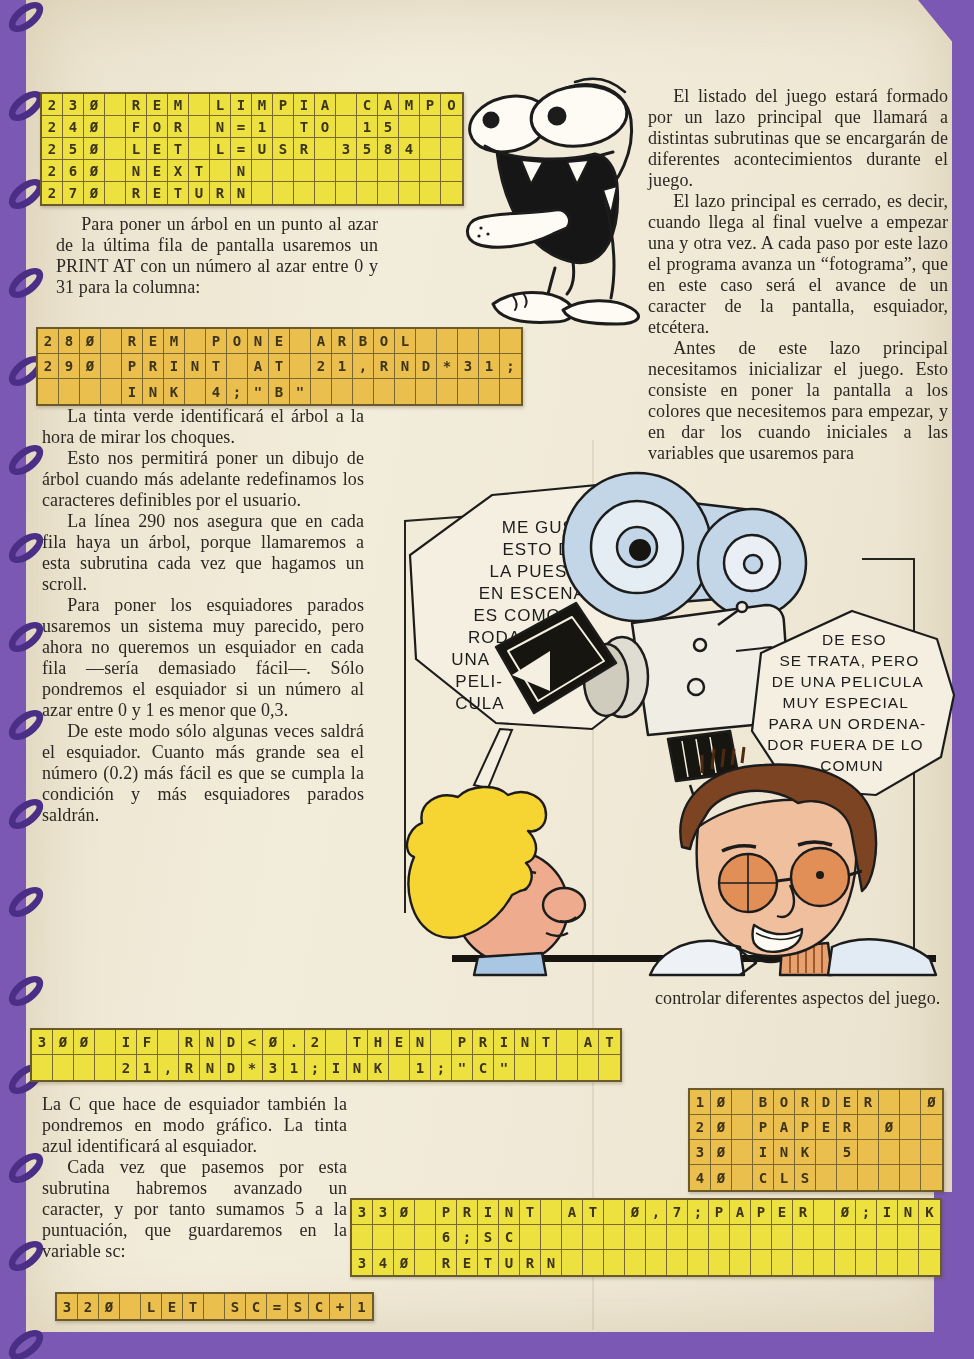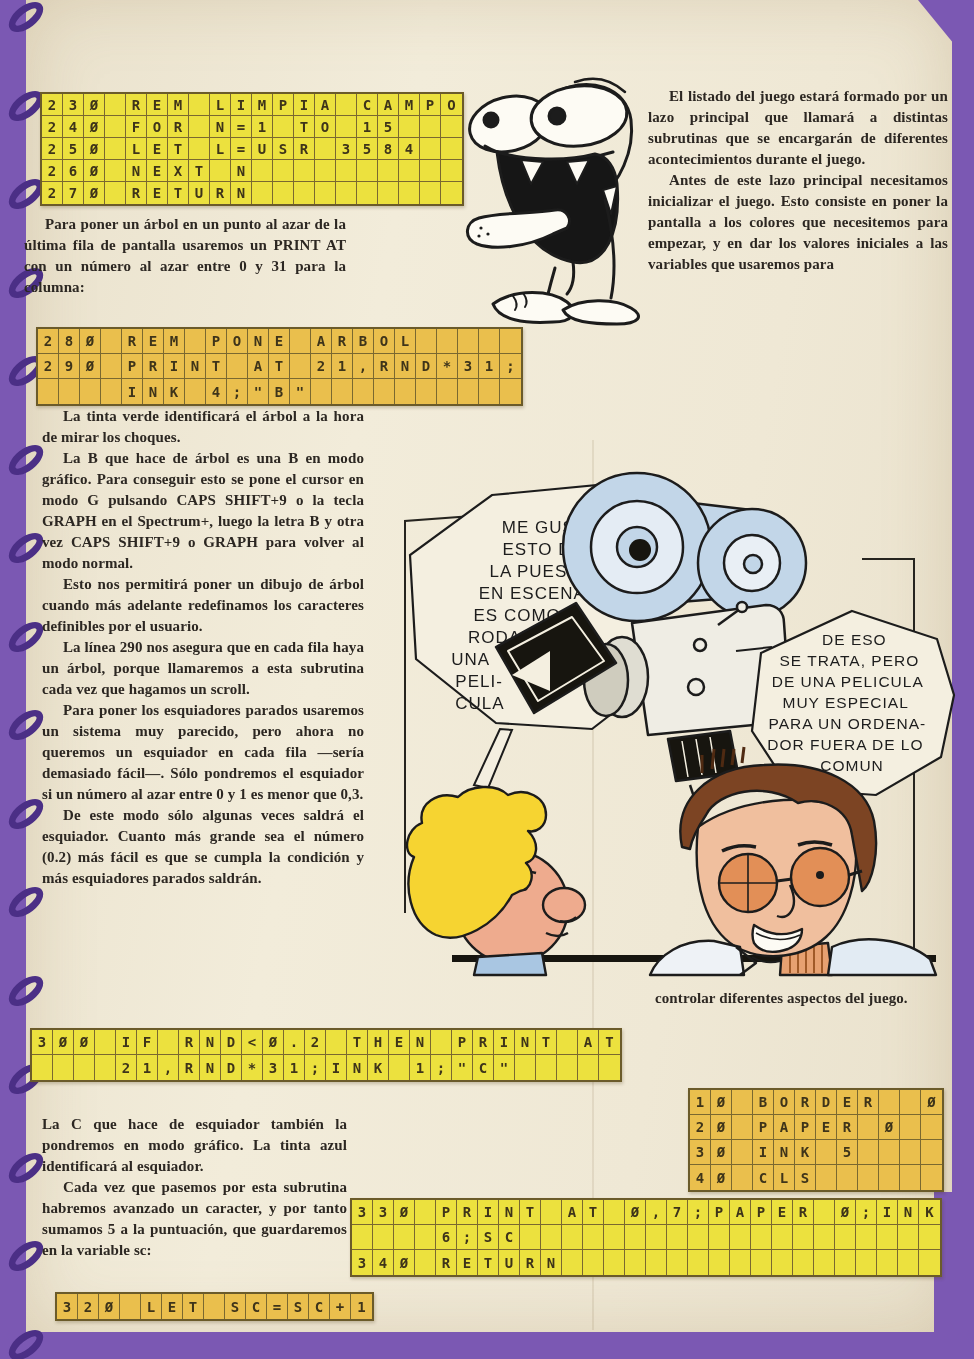--- a/index.html
+++ b/index.html
@@ -17,22 +17,22 @@
   
   .codetable{position:absolute;border:2px solid #6b5b2a;box-shadow:1px 2px 3px rgba(80,60,20,.25);}
   .trow{display:flex;}
   .tcell{width:21px;height:25px;box-sizing:border-box;border-right:1px solid #7a6830;border-bottom:1px solid #7a6830;
          display:flex;align-items:center;justify-content:center;
          font-family:"DejaVu Sans Mono",monospace;font-size:14px;font-weight:700;color:#3e341a;}
   .trow:last-child .tcell{border-bottom:none;}
   .trow .tcell:last-child{border-right:none;}
   .small-rows .tcell{height:22px;}
   
-  .textblock{position:absolute;color:#2c2722;font-size:15px;line-height:21px;text-align:justify;
-             font-weight:700;letter-spacing:.1px;}
+  .textblock{position:absolute;color:#2c2722;font-size:18px;line-height:21px;text-align:justify;
+             font-weight:400;letter-spacing:.1px;}
   .textblock p{margin:0;text-indent:1.4em;}
   .textblock p.ni{text-indent:0;}
   
   .bubble-text{font-family:"Liberation Sans",sans-serif;fill:#1d1d1d;text-anchor:middle;letter-spacing:1px;}
   .bl{font-size:17px;}
   .br{font-size:15.5px;}
   svg{position:absolute;overflow:visible;}
 </style>
 </head>
 <body>
@@ -167,21 +167,21 @@
         <span class="tcell">&nbsp;</span>
         <span class="tcell">&nbsp;</span>
         <span class="tcell">&nbsp;</span>
         <span class="tcell">&nbsp;</span>
         <span class="tcell">&nbsp;</span>
         <span class="tcell">&nbsp;</span>
         <span class="tcell">&nbsp;</span>
       </div>
     </div>
 
-  <div class="textblock" style="left:24px;top:214px;width:322px;">
+  <div class="textblock" style="left:56px;top:214px;width:322px;">
     <p>Para poner un árbol en un punto al azar de la última fila de pantalla usaremos un PRINT AT con un número al azar entre 0 y 31 para la columna:</p>
   </div>
 
   <div class="codetable" style="left: 36px; top: 327px; background: rgb(234, 191, 77);">
       <div class="trow">
         <span class="tcell">2</span>
         <span class="tcell">8</span>
         <span class="tcell">Ø</span>
         <span class="tcell">&nbsp;</span>
         <span class="tcell">R</span>
@@ -251,30 +251,30 @@
         <span class="tcell">&nbsp;</span>
         <span class="tcell">&nbsp;</span>
         <span class="tcell">&nbsp;</span>
         <span class="tcell">&nbsp;</span>
         <span class="tcell">&nbsp;</span>
       </div>
     </div>
 
   <div class="textblock" style="left:42px;top:406px;width:322px;">
     <p>La tinta verde identificará el árbol a la hora de mirar los choques.</p>
-    <p>La B que hace de árbol es una B en modo gráfico. Para conseguir esto se pone el cursor en modo G pulsando CAPS SHIFT+9 o la tecla GRAPH en el Spectrum+, luego la letra B y otra vez CAPS SHIFT+9 o GRAPH para volver al modo normal.</p>
     <p>Esto nos permitirá poner un dibujo de árbol cuando más adelante redefinamos los caracteres definibles por el usuario.</p>
     <p>La línea 290 nos asegura que en cada fila haya un árbol, porque llamaremos a esta subrutina cada vez que hagamos un scroll.</p>
     <p>Para poner los esquiadores parados usaremos un sistema muy parecido, pero ahora no queremos un esquiador en cada fila —sería demasiado fácil—. Sólo pondremos el esquiador si un número al azar entre 0 y 1 es menor que 0,3.</p>
     <p>De este modo sólo algunas veces saldrá el esquiador. Cuanto más grande sea el número (0.2) más fácil es que se cumpla la condición y más esquiadores parados saldrán.</p>
   </div>
 
   <div class="textblock" style="left:648px;top:86px;width:300px;">
     <p>El listado del juego estará formado por un lazo principal que llamará a distintas subrutinas que se encargarán de diferentes acontecimientos durante el juego.</p>
-    <p>Antes de este lazo principal necesitamos inicializar el juego. Esto consiste en poner la pantalla a los colores que necesitemos para empezar, y en dar los valores iniciales a las variables que usaremos para</p>
+    <p>El lazo principal es cerrado, es decir, cuando llega al final vuelve a empezar una y otra vez. A cada paso por este lazo el programa avanza un “fotograma”, que en este caso será el avance de un caracter de la pantalla, esquiador, etcétera.</p>
+    <p>Antes de este lazo principal necesitamos inicializar el juego. Esto consiste en poner la pantalla a los colores que necesitemos para empezar, y en dar los cuando iniciales a las variables que usaremos para</p>
   </div>
 
   <svg style="left:455px;top:72px;" width="205" height="252" viewBox="0 0 205 252">
     <g stroke="#1c1c1c" fill="none" stroke-width="3" stroke-linecap="round" stroke-linejoin="round">
       <path d="M97,22 C135,2 172,16 176,48 C180,80 163,112 146,124"></path>
       <path d="M120,10 q28,-10 50,10" stroke-width="2.5"></path>
       <ellipse cx="54" cy="52" rx="40" ry="27" fill="#fdfbf4" transform="rotate(-14 54 52)"></ellipse>
       <ellipse cx="124" cy="44" rx="48" ry="30" fill="#fdfbf4" transform="rotate(-6 124 44)"></ellipse>
       <circle cx="36" cy="48" r="7" fill="#1c1c1c"></circle>
       <circle cx="102" cy="44" r="8" fill="#1c1c1c"></circle>
@@ -511,21 +511,21 @@
         <span class="tcell">S</span>
         <span class="tcell">&nbsp;</span>
         <span class="tcell">&nbsp;</span>
         <span class="tcell">&nbsp;</span>
         <span class="tcell">&nbsp;</span>
         <span class="tcell">&nbsp;</span>
         <span class="tcell">&nbsp;</span>
       </div>
     </div>
 
-  <div class="textblock" style="left:42px;top:1094px;width:305px;margin-top:20px;">
+  <div class="textblock" style="left:42px;top:1094px;width:305px;">
     <p class="ni">La C que hace de esquiador también la pondremos en modo gráfico. La tinta azul identificará al esquiador.</p>
     <p>Cada vez que pasemos por esta subrutina habremos avanzado un caracter, y por tanto sumamos 5 a la puntuación, que guardaremos en la variable sc:</p>
   </div>
 
 
   <div class="codetable" style="left: 350px; top: 1198px; background: rgb(236, 225, 62);">
       <div class="trow">
         <span class="tcell">3</span>
         <span class="tcell">3</span>
         <span class="tcell">Ø</span>

